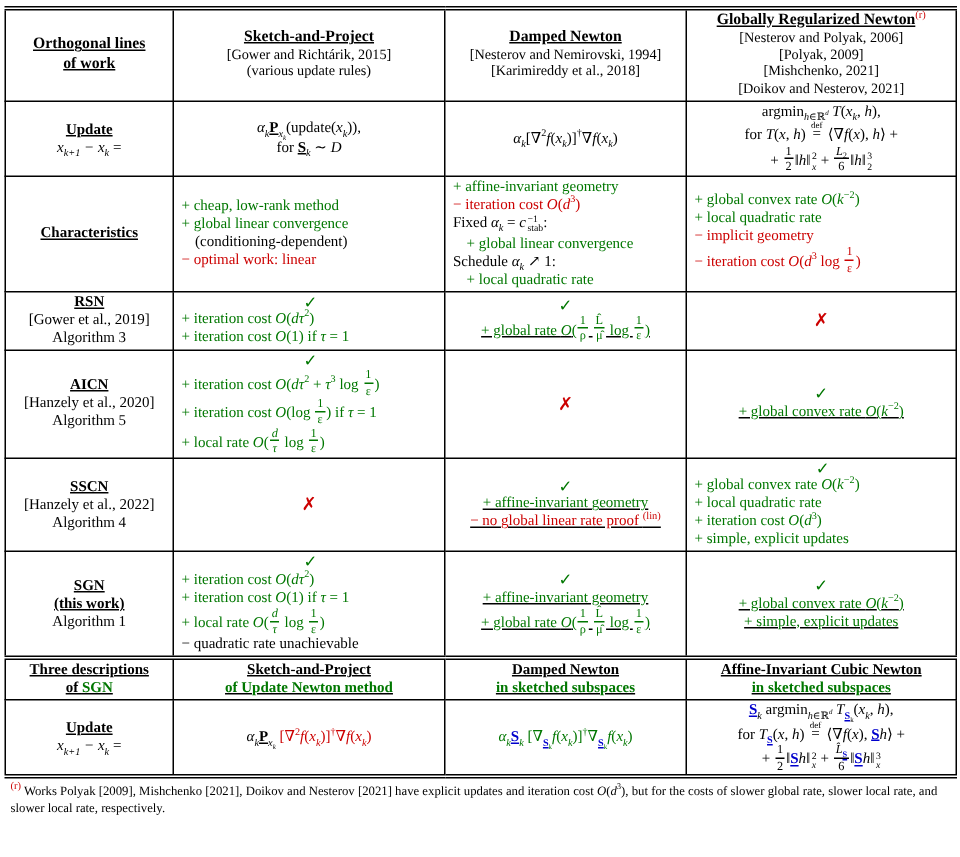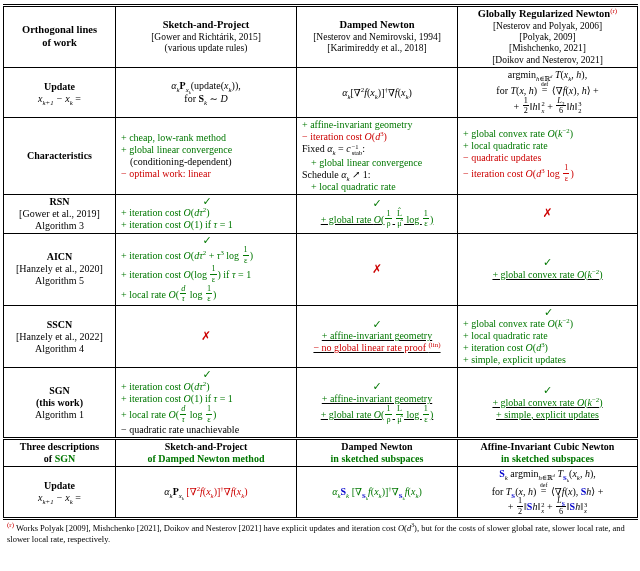--- a/index.html
+++ b/index.html
@@ -12,21 +12,21 @@
   col.c0{width:112px} col.c1{width:181px} col.c2{width:161px} col.c3{width:180px}
   td {
     border:1px solid #000; padding:1px 3px; font-size:10px; line-height:1.2;
     vertical-align:middle; text-align:center; word-wrap:break-word;
   }
   tr.rule-top td { border-top:3px double #000; }
   tr.rule-bot td { border-bottom:3px double #000; }
   td.lst { text-align:left; padding-left:5px; }
   .hd { font-size:9.5px; }
   .hd b { font-size:10.5px; }
-  b { font-weight:bold; }
+  b { font-weight:bold;text-decoration:underline; }
   .g { color:#007700; }
   .r { color:#cc0000; }
   .bl { color:#0000cc; }
   .bv { font-weight:bold; font-style:normal; }
   .fnm { font-size:7px; }
   sub,sup { font-size:0.68em; line-height:0; }
   .ck { color:#007700; font-weight:bold; text-align:center; font-family:"DejaVu Sans",sans-serif; font-size:11px; line-height:1.05; }
   .cx { color:#cc0000; font-weight:bold; text-align:center; font-family:"DejaVu Sans",sans-serif; font-size:12px; }
   .ctr { text-align:center;text-decoration:underline; }
   .ind { padding-left:9px;text-align:right; }
@@ -61,21 +61,21 @@
       <tr>
         <td><b>Update</b><br><i>x<sub>k+1</sub> − x<sub>k</sub></i> =</td>
         <td><i>α<sub>k</sub></i><b class="bv">P</b><sub><i>x<sub>k</sub></i></sub>(update(<i>x<sub>k</sub></i>)),<br>for <b class="bv">S</b><sub><i>k</i></sub> ∼ <i>D</i></td>
         <td><i>α<sub>k</sub></i>[∇<sup>2</sup><i>f</i>(<i>x<sub>k</sub></i>)]<sup>†</sup>∇<i>f</i>(<i>x<sub>k</sub></i>)</td>
         <td>argmin<sub><i>h</i>∈ℝ<sup><i>d</i></sup></sub> <i>T</i>(<i>x<sub>k</sub></i>, <i>h</i>),<br>for <i>T</i>(<i>x</i>, <i>h</i>) <span class="deq"><span class="dt">def</span>=</span> ⟨∇<i>f</i>(<i>x</i>), <i>h</i>⟩ +<br>+ <span class="fr"><span class="fn">1</span><span class="fd">2</span></span>‖<i>h</i>‖<span class="ss"><span class="u">2</span><span class="d"><i>x</i></span></span> + <span class="fr"><span class="fn"><i>L</i><sub>2</sub></span><span class="fd">6</span></span>‖<i>h</i>‖<span class="ss"><span class="u">3</span><span class="d">2</span></span></td>
       </tr>
       <tr>
         <td><b>Characteristics</b></td>
         <td class="lst"><span class="g">+ cheap, low-rank method</span><br><span class="g">+ global linear convergence</span><br><span class="ind">(conditioning-dependent)</span><br><span class="r">− optimal work: linear</span></td>
         <td class="lst"><span class="g">+ affine-invariant geometry</span><br><span class="r">− iteration cost <i>O</i>(<i>d</i><sup>3</sup>)</span><br>Fixed <i>α<sub>k</sub></i> = <i>c</i><span class="ss"><span class="u">−1</span><span class="d">stab</span></span>:<br><span class="ind g">+ global linear convergence</span><br>Schedule <i>α<sub>k</sub></i> ↗ 1:<br><span class="ind g">+ local quadratic rate</span></td>
-        <td class="lst"><span class="g">+ global convex rate <i>O</i>(<i>k</i><sup>−2</sup>)</span><br><span class="g">+ local quadratic rate</span><br><span class="r">− quadratic updates</span><br><span class="r">− iteration cost <i>O</i>(<i>d</i><sup>3</sup> log <span class="fr"><span class="fn">1</span><span class="fd">ε</span></span>)</span></td>
+        <td class="lst"><span class="g">+ global convex rate <i>O</i>(<i>k</i><sup>−2</sup>)</span><br><span class="g">+ local quadratic rate</span><br><span class="r">− implicit geometry</span><br><span class="r">− iteration cost <i>O</i>(<i>d</i><sup>3</sup> log <span class="fr"><span class="fn">1</span><span class="fd">ε</span></span>)</span></td>
       </tr>
       <tr>
         <td><b>RSN</b><br>[Gower et al., 2019]<br>Algorithm 3</td>
         <td class="lst"><div class="ck">✓</div><span class="g">+ iteration cost <i>O</i>(<i>dτ</i><sup>2</sup>)</span><br><span class="g">+ iteration cost <i>O</i>(1) if <i>τ</i> = 1</span></td>
         <td>
             <div class="ck">✓</div>
             <div class="ctr"><span class="g">+ global rate <i>O</i>(<span class="fr"><span class="fn">1</span><span class="fd">ρ</span></span> <span class="fr"><span class="fn">L̂</span><span class="fd">μ̂</span></span> log <span class="fr"><span class="fn">1</span><span class="fd">ε</span></span>)</span></div>
           </td>
         <td>
             <div class="cx">✗</div>
@@ -110,21 +110,21 @@
             <div class="ck">✓</div>
             <div class="ctr"><span class="g">+ affine-invariant geometry</span><br><span class="g">+ global rate <i>O</i>(<span class="fr"><span class="fn">1</span><span class="fd">ρ</span></span> <span class="fr"><span class="fn">L̂</span><span class="fd">μ̂</span></span> log <span class="fr"><span class="fn">1</span><span class="fd">ε</span></span>)</span></div>
           </td>
         <td>
             <div class="ck">✓</div>
             <div class="ctr"><span class="g">+ global convex rate <i>O</i>(<i>k</i><sup>−2</sup>)</span><br><span class="g">+ simple, explicit updates</span></div>
           </td>
       </tr>
       <tr class="rule-top">
         <td><b>Three descriptions<br>of <span class="g">SGN</span></b></td>
-        <td><b>Sketch-and-Project<br><span class="g">of Damped Newton method</span></b></td>
+        <td><b>Sketch-and-Project<br><span class="g">of Update Newton method</span></b></td>
         <td><b>Damped Newton<br><span class="g">in sketched subspaces</span></b></td>
         <td><b>Affine-Invariant Cubic Newton<br><span class="g">in sketched subspaces</span></b></td>
       </tr>
       <tr class="rule-bot">
         <td><b>Update</b><br><i>x<sub>k+1</sub> − x<sub>k</sub></i> =</td>
         <td><i>α<sub>k</sub></i><b class="bv">P</b><sub><i>x<sub>k</sub></i></sub> <span class="r">[∇<sup>2</sup><i>f</i>(<i>x<sub>k</sub></i>)]<sup>†</sup>∇<i>f</i>(<i>x<sub>k</sub></i>)</span></td>
         <td><span class="g"><i>α<sub>k</sub></i><b class="bv bl">S</b><sub><i>k</i></sub> [∇<sub><b class="bv bl">S</b><sub>k</sub></sub><i>f</i>(<i>x<sub>k</sub></i>)]<sup>†</sup>∇<sub><b class="bv bl">S</b><sub>k</sub></sub><i>f</i>(<i>x<sub>k</sub></i>)</span></td>
         <td><b class="bv bl">S</b><sub><i>k</i></sub> argmin<sub><i>h</i>∈ℝ<sup><i>d</i></sup></sub> <i>T</i><sub><b class="bv bl">S</b><sub>k</sub></sub>(<i>x<sub>k</sub></i>, <i>h</i>),<br>for <i>T</i><sub><b class="bv bl">S</b></sub>(<i>x</i>, <i>h</i>) <span class="deq"><span class="dt">def</span>=</span> ⟨∇<i>f</i>(<i>x</i>), <b class="bv bl">S</b><i>h</i>⟩ +<br>+ <span class="fr"><span class="fn">1</span><span class="fd">2</span></span>‖<b class="bv bl">S</b><i>h</i>‖<span class="ss"><span class="u">2</span><span class="d"><i>x</i></span></span> + <span class="fr"><span class="fn"><i>L̂</i><sub><b class="bv bl">S</b></sub></span><span class="fd">6</span></span>‖<b class="bv bl">S</b><i>h</i>‖<span class="ss"><span class="u">3</span><span class="d"><i>x</i></span></span></td>
       </tr>
     </tbody>

